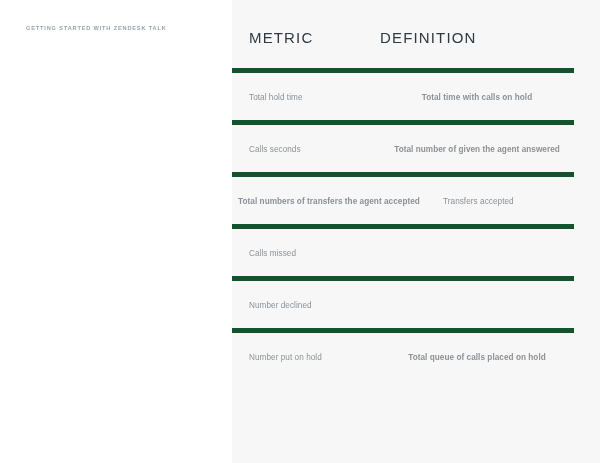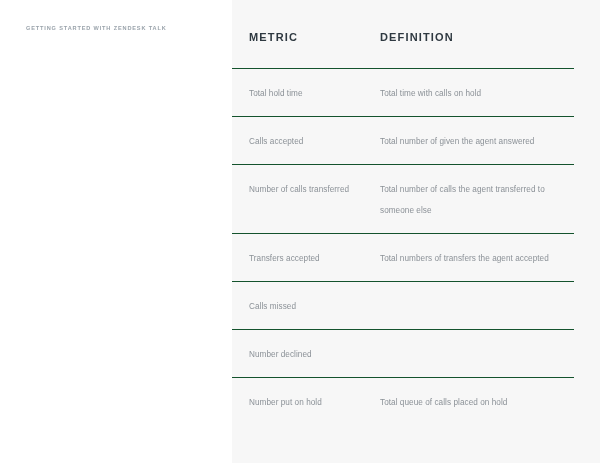--- a/index.html
+++ b/index.html
@@ -59,21 +59,21 @@
     left: 0px;
     top: 0px;
     width: 342px;
     background: transparent;
   }
 
   .row {
     display: flex;
     align-items: flex-start;
     box-sizing: border-box;
-    border-top: 1px solid #14532d;
+    border-top: 5px solid #14532d;
   }
 
   .row.header-row {
     border-top: none;
     height: 68px;
     align-items: center;
   }
 
   .cell {
     box-sizing: border-box;
@@ -81,31 +81,32 @@
   }
 
   .cell-metric {
     width: 148px;
     padding-left: 17px;
   }
 
   .cell-definition {
     width: 194px;
     padding-left: 0px;
+    text-align: center;
   }
 
   .header-row .cell-metric,
   .header-row .cell-definition {
     display: flex;
     align-items: center;
   }
 
   .col-head {
-    font-size: 11px;
-    font-weight: 700;
+    font-size: 15px;
+    font-weight: 400;
     letter-spacing: 1.15px;
     color: #2f3941;
     text-transform: uppercase;
     white-space: nowrap;
   }
 
   .header-row .cell-metric { padding-top: 6px; }
   .header-row .cell-definition { padding-top: 6px; }
 
   .body-row {
@@ -116,20 +117,21 @@
 
   .cell-text {
     font-size: 8.2px;
     line-height: 18px;
     color: #8b9197;
     letter-spacing: 0.05px;
   }
 
   .cell-definition .cell-text {
     color: #8b9197;
+    font-weight: bold;
   }
 </style>
 </head>
 <body>
 
 <div id="page-root">
 
   <div class="left-pane">
     <div class="breadcrumb">GETTING STARTED WITH ZENDESK TALK</div>
   </div>
@@ -145,30 +147,26 @@
         <div class="cell cell-definition">
           <span class="col-head">DEFINITION</span>
         </div>
       </div>
 
     <div class="row body-row">
           <div class="cell cell-metric"><span class="cell-text">Total hold time</span></div>
           <div class="cell cell-definition"><span class="cell-text">Total time with calls on hold</span></div>
         </div>
         <div class="row body-row">
-          <div class="cell cell-metric"><span class="cell-text">Calls accepted</span></div>
+          <div class="cell cell-metric"><span class="cell-text">Calls seconds</span></div>
           <div class="cell cell-definition"><span class="cell-text">Total number of given the agent answered</span></div>
         </div>
         <div class="row body-row">
-          <div class="cell cell-metric"><span class="cell-text">Number of calls transferred</span></div>
-          <div class="cell cell-definition"><span class="cell-text">Total number of calls the agent transferred to someone else</span></div>
-        </div>
-        <div class="row body-row">
+          <div class="cell cell-definition"><span class="cell-text">Total numbers of transfers the agent accepted</span></div>
           <div class="cell cell-metric"><span class="cell-text">Transfers accepted</span></div>
-          <div class="cell cell-definition"><span class="cell-text">Total numbers of transfers the agent accepted</span></div>
         </div>
         <div class="row body-row">
           <div class="cell cell-metric"><span class="cell-text">Calls missed</span></div>
         </div>
         <div class="row body-row">
           <div class="cell cell-metric"><span class="cell-text">Number declined</span></div>
         </div>
         <div class="row body-row">
           <div class="cell cell-metric"><span class="cell-text">Number put on hold</span></div>
           <div class="cell cell-definition"><span class="cell-text">Total queue of calls placed on hold</span></div>

